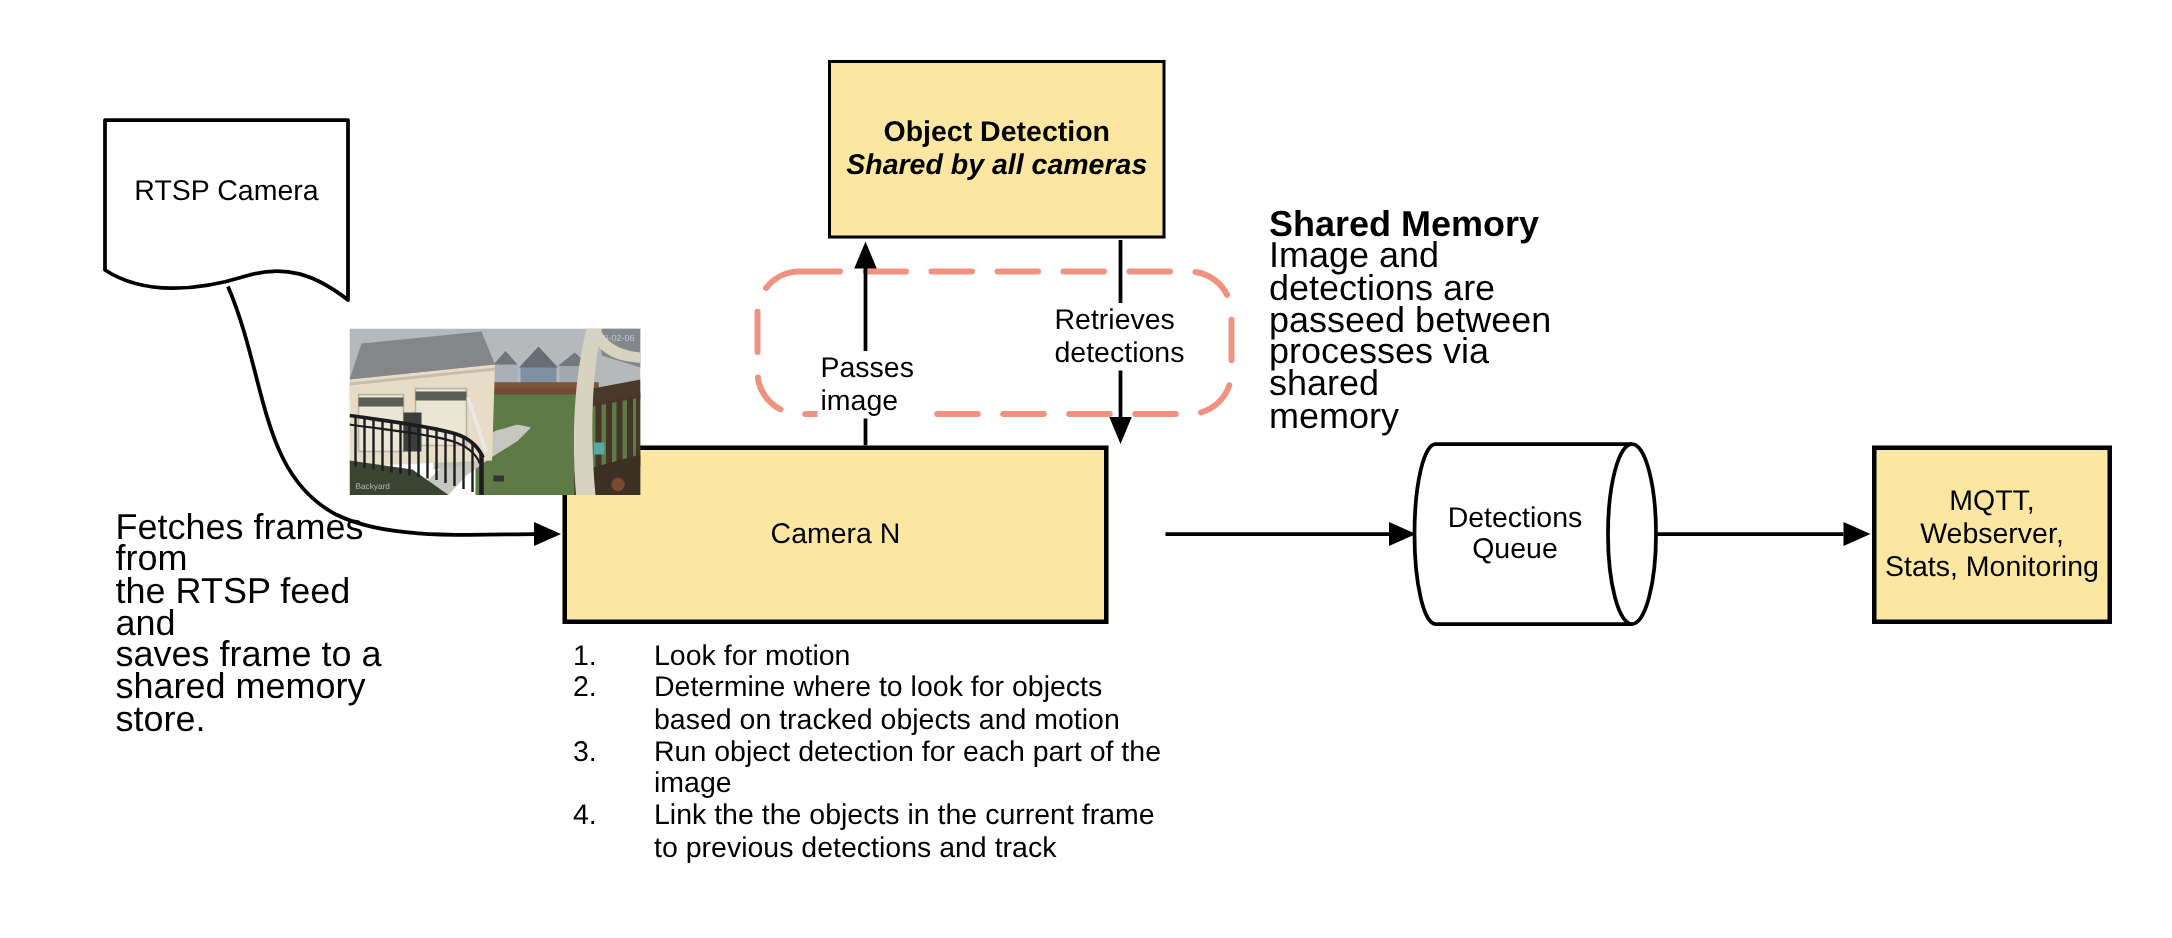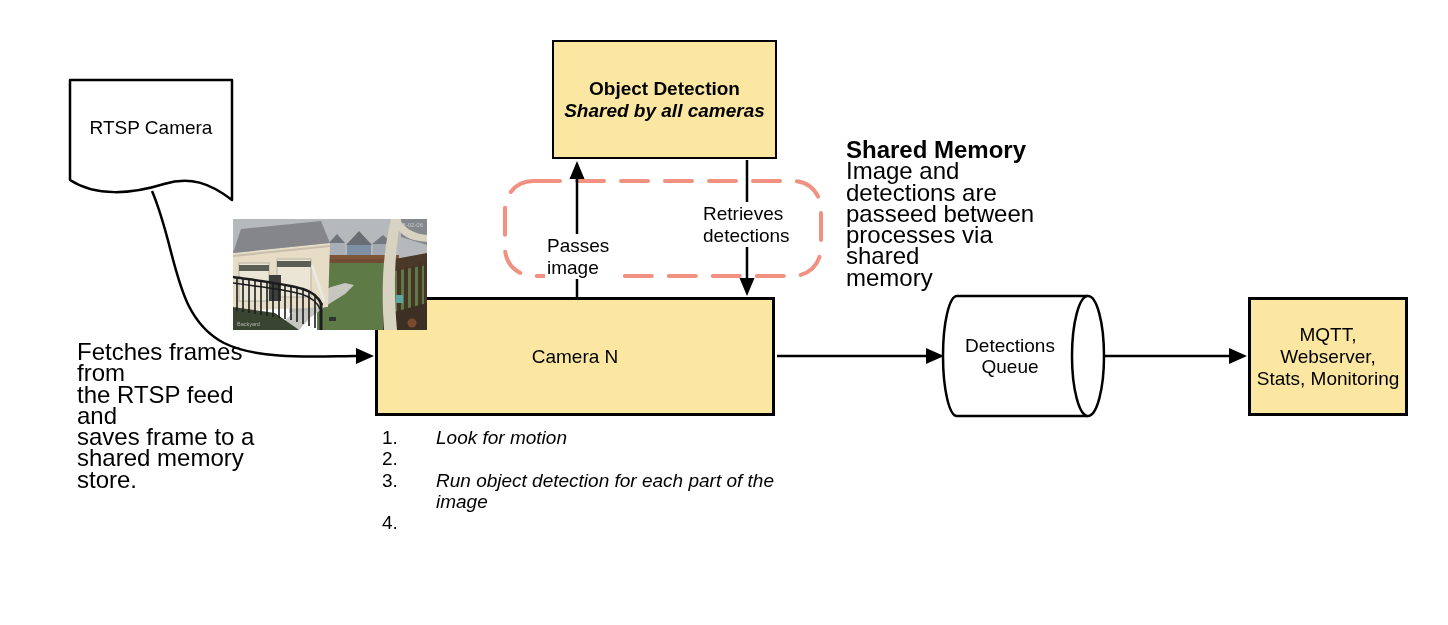--- a/index.html
+++ b/index.html
@@ -26,21 +26,21 @@
     border: 3px solid #000;
     display: flex;
     align-items: center;
     justify-content: center;
     text-align: center;
     font-size: 19px;
     line-height: 22px;
     z-index: 2;
   }
   .node-object-detection { left: 552px; top: 40px; width: 225px; height: 119px; border-width: 2px; }
-  .node-camera-n        { left: 375px; top: 297px; width: 400px; height: 119px; }
+  .node-camera-n        { left: 375px; top: 297px; width: 364px; height: 119px; }
   .node-outputs         { left: 1248px; top: 297px; width: 160px; height: 119px; }
   .node .subtitle { font-style: italic; }
   .pre { white-space: pre-line; }
 
   .rtsp-label {
     position: absolute; left: 70px; top: 117px; width: 162px;
     text-align: center; font-size: 19px; z-index: 2;
   }
   .queue-label {
     position: absolute; left: 943px; top: 297px; width: 134px; height: 118px;
@@ -64,21 +64,21 @@
   .annotation-shm     { left: 846px; top: 139px; width: 225px; }
   .annotation-queue   { left: 942px; top: 441px; width: 210px; }
   .annotation .bold-title { font-weight: bold; }
 
   .steps {
     position: absolute; left: 382px; top: 427px; width: 420px;
     font-size: 19px; line-height: 21.3px; z-index: 2;
   }
   .step-row { display: flex; }
   .step-num { width: 54px; flex: 0 0 54px; }
-  .step-text { white-space: pre-line; font-style: italic; }
+  .step-text { white-space: pre-line; }
 
   .snapshot {
     position: absolute; left: 233px; top: 219px; width: 194px; height: 111px;
     z-index: 5; display: block;
   }
 </style>
 </head>
 <body>
 
 <div class="canvas">
@@ -166,28 +166,32 @@
   </div>
 
 
   <div class="steps">
     <div class="step-row">
       <span class="step-num">1.</span>
       <span class="step-text">Look for motion</span>
     </div>
     <div class="step-row">
       <span class="step-num">2.</span>
+      <span class="step-text">Determine where to look for objects
+based on tracked objects and motion</span>
     </div>
     <div class="step-row">
       <span class="step-num">3.</span>
       <span class="step-text">Run object detection for each part of the
 image</span>
     </div>
     <div class="step-row">
       <span class="step-num">4.</span>
+      <span class="step-text">Link the the objects in the current frame
+to previous detections and track</span>
     </div>
   </div>
 
   <svg class="snapshot" viewBox="0 0 194 111" xmlns="http://www.w3.org/2000/svg">
 
     <rect x="0" y="0" width="194" height="48" fill="#b6b9bc"></rect>
 
     <g>
       <polygon points="96,40 96,24 104,15 112,24 112,40" fill="#a9afb6"></polygon>
       <polygon points="96,24 104,15 112,24" fill="#70757b"></polygon>

